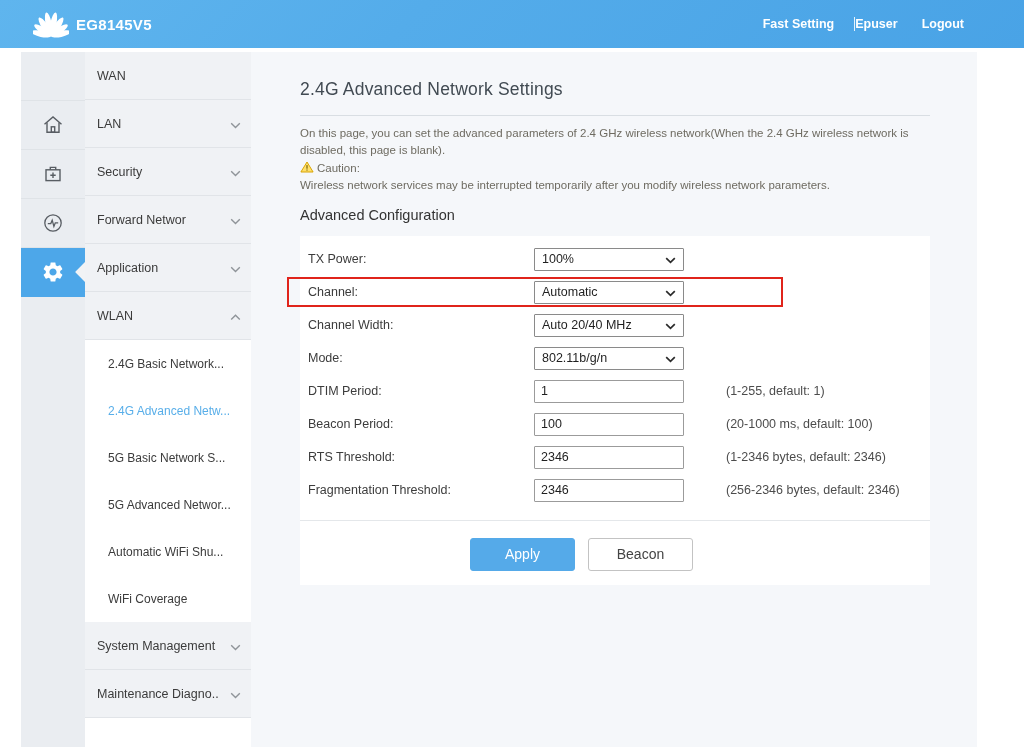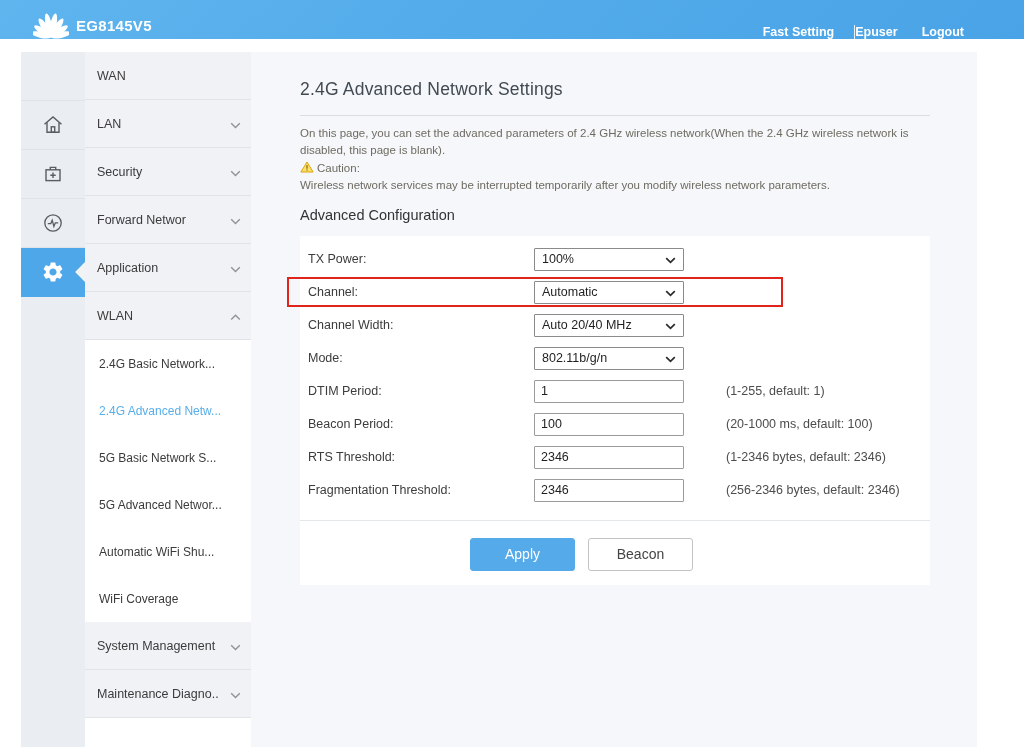--- a/index.html
+++ b/index.html
@@ -1,23 +1,23 @@
 <!DOCTYPE html>
 <html><head>
 <meta charset="utf-8">
 <style>
   * { margin:0; padding:0; box-sizing:border-box; }
   html,body { width:1024px; height:747px; overflow:hidden; background:#fff;
     font-family:"Liberation Sans","DejaVu Sans",sans-serif; }
   #app { position:relative; width:1024px; height:747px; background:#fff; }
 
   
-  #topbar { position:absolute; left:0; top:0; width:1024px; height:39px;
+  #topbar { position:absolute; left:0; top:0; width:1024px; height:48px;
     background:linear-gradient(135deg,#5fb5ee 0%,#54acea 40%,#49a3e6 100%);
-    display:flex; align-items:flex-end; justify-content:space-between; }
+    display:flex; align-items:center; justify-content:space-between; }
   .brand { display:flex; align-items:center; margin-left:33px; }
   .brand svg { display:block; }
   .device-name { color:#fff; font-size:15px; font-weight:600; margin-left:7px; letter-spacing:.3px; }
   .top-links { display:flex; align-items:center; margin-right:60px; }
   .top-link { color:#fff; font-size:12.5px; font-weight:600; text-decoration:none; cursor:pointer; }
   .top-link + .top-link { margin-left:24px; }
   .link-divider { width:1px; height:14px; background:rgba(255,255,255,.85); margin:0 0 0 20px; }
 
   
   #rail { position:absolute; left:21px; top:52px; width:64px; height:695px; background:#eaedf1; }
@@ -28,21 +28,21 @@
   .rail-cell.active .notch { position:absolute; right:-7px; top:50%; width:14px; height:14px;
     background:#f1f3f5; transform:translateY(-50%) rotate(45deg); }
 
   
   #sidebar { position:absolute; left:85px; top:52px; width:166px; height:695px; background:#fff; }
   .side-top { height:48px; background:#f0f2f5; border-bottom:1px solid #e1e4e8;
     display:flex; align-items:center; justify-content:space-between;
     padding:0 10px 0 12px; cursor:pointer; }
   .side-top .lbl { font-size:12.5px; color:#3b3b3b; white-space:nowrap; }
   .side-sub { height:47px; background:#fff; display:flex; align-items:center;
-    padding:0 8px 0 14px; cursor:pointer; }
+    padding:0 8px 0 14px; cursor:pointer;margin-left:9px; }
   .side-sub .lbl { font-size:12px; color:#3b3b3b; white-space:nowrap; }
   .side-sub.active .lbl { color:#58aee9; }
   .chev { flex:0 0 auto; margin-left:6px; }
 
   
   #content { position:absolute; left:251px; top:52px; width:726px; height:695px; background:#f5f7fa; }
   #content-inner { margin-left:49px; width:630px; padding-top:27px; }
   .page-title { font-size:17.5px; font-weight:400; color:#414a52; letter-spacing:.2px; }
   .title-rule { border:none; border-top:1px solid #d9dee3; margin:15px 0 9px 0; }
   .desc { font-size:11.5px; color:#6e6b61; line-height:16.5px; width:620px; }

